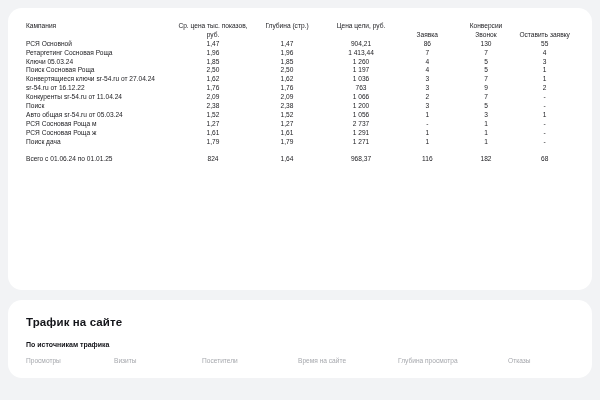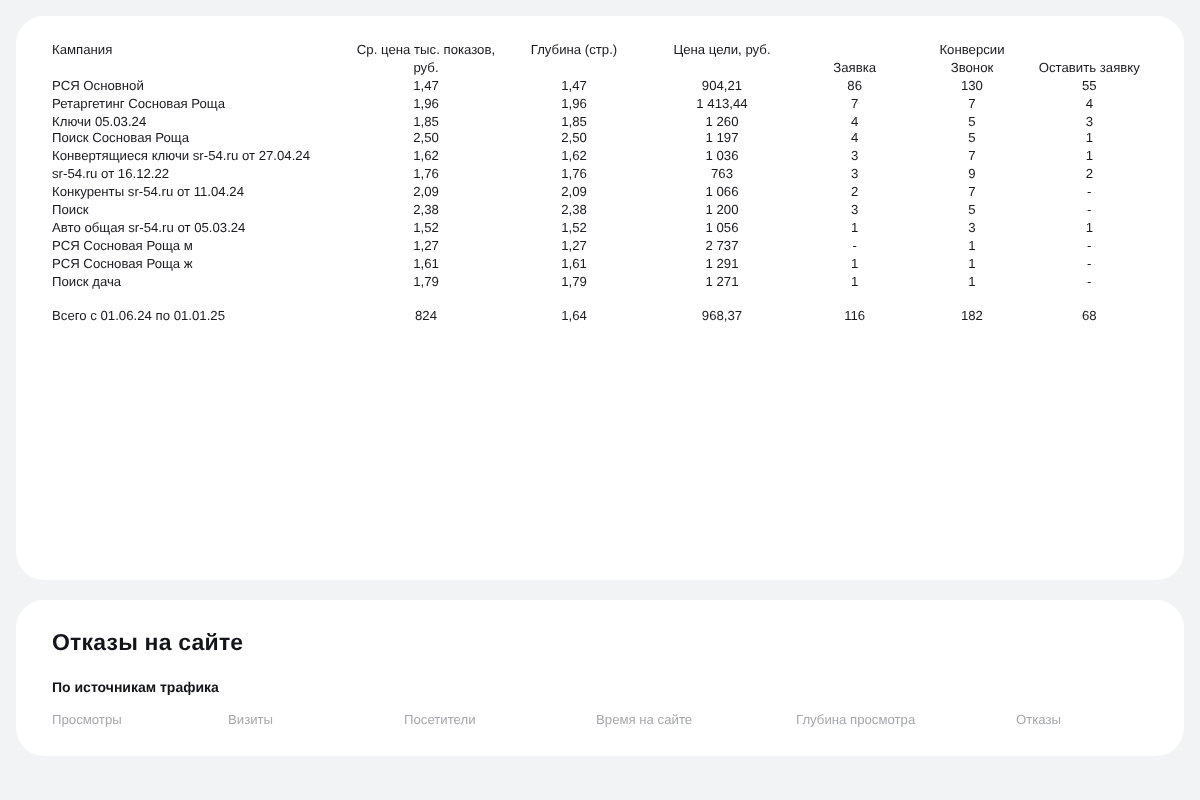--- a/index.html
+++ b/index.html
@@ -270,21 +270,21 @@
             <td class="num">968,37</td>
             <td class="num">116</td>
             <td class="num">182</td>
             <td class="num">68</td>
           </tr>
         </tbody>
     </table>
   </div>
 
   <div class="card" id="traffic-card">
-    <div class="section-title">Отказы на сайте</div>
+    <div class="section-title">Трафик на сайте</div>
     <div class="section-sub">По источникам трафика</div>
 
     <table class="traffic">
       <colgroup>
         <col style="width:88px">
           <col style="width:88px">
           <col style="width:96px">
         <col style="width:100px">
           <col style="width:110px">
           <col style="width:66px">

